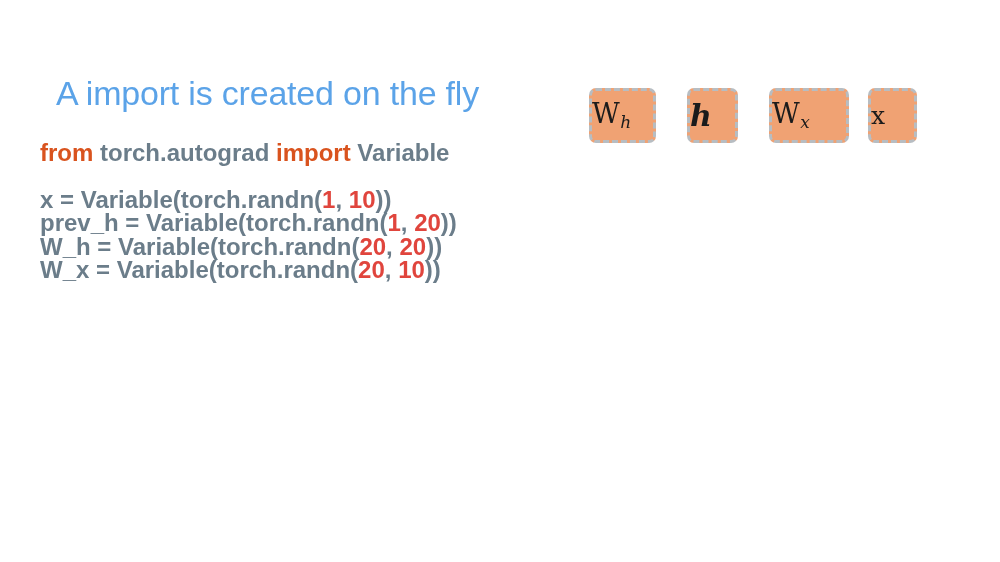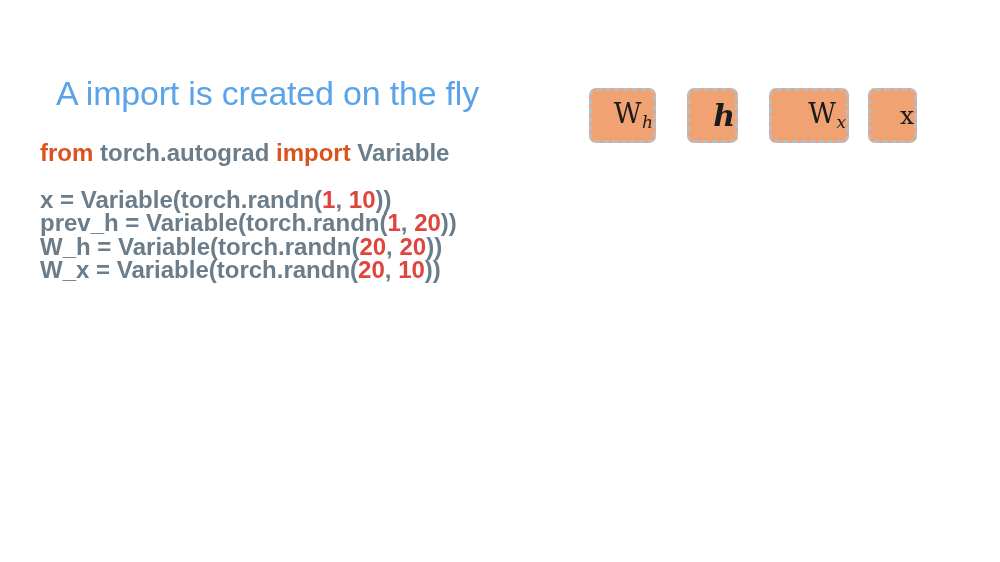--- a/index.html
+++ b/index.html
@@ -70,21 +70,21 @@
     pointer-events: none;
   }
   .node-box {
     position: absolute;
     background: #f0a273;
     border: 3px dashed #b7bdc2;
     border-radius: 7px;
     box-sizing: border-box;
     display: flex;
     align-items: center;
-    justify-content: flex-end;
+    justify-content: flex-start;
     pointer-events: auto;
     color: #1b1b1b;
   }
   .node-label {
     font-family: "DejaVu Serif", "Liberation Serif", serif;
     font-size: 27px;
     line-height: 1;
     color: #1b1b1b;
     display: inline-block;
     white-space: nowrap;

